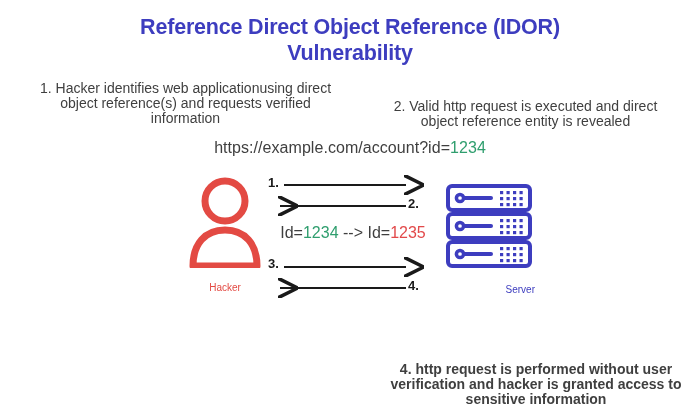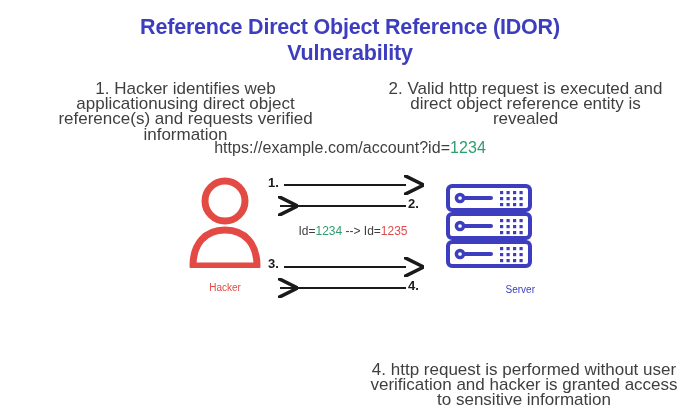--- a/index.html
+++ b/index.html
@@ -33,29 +33,29 @@
     font-weight: bold;
     line-height: 26px;
     color: #3d3dbf;
     letter-spacing: -0.2px;
   }
   .title .line2 { display: block; }
 
   
   .caption {
     position: absolute;
-    font-size: 17px;
+    font-size: 14px;
     line-height: 15.2px;
     text-align: center;
     color: #3f3f3f;
   }
   .caption-1 { left: 38px;  top: 81px;  width: 295px; }
-  .caption-2 { left: 378px; top: 81px;  width: 295px; }
+  .caption-2 { left: 378px; top: 99px;  width: 295px; }
   .caption-3 { left: 24px;  top: 362px; width: 300px; }
-  .caption-4 { left: 368px; top: 362px; width: 312px; }
+  .caption-4 { left: 380px; top: 362px; width: 312px; font-weight: bold; }
 
   
   .url {
     position: absolute;
     width: 700px;
     left: 0;
     text-align: center;
     font-size: 16px;
     color: #3f3f3f;
     letter-spacing: 0.05px;
@@ -98,21 +98,21 @@
   .num-2 { left: 150px; top: 28px; }
   .num-3 { left: 10px;  top: 88px; }
   .num-4 { left: 150px; top: 110px; }
 
   .middle-text {
     position: absolute;
     left: 0;
     top: 56px;
     width: 190px;
     text-align: center;
-    font-size: 12px;
+    font-size: 16px;
     color: #3f3f3f;
     white-space: nowrap;
   }
 </style>
 </head>
 <body>
 
 <div class="stage">
 
   <div class="title">

